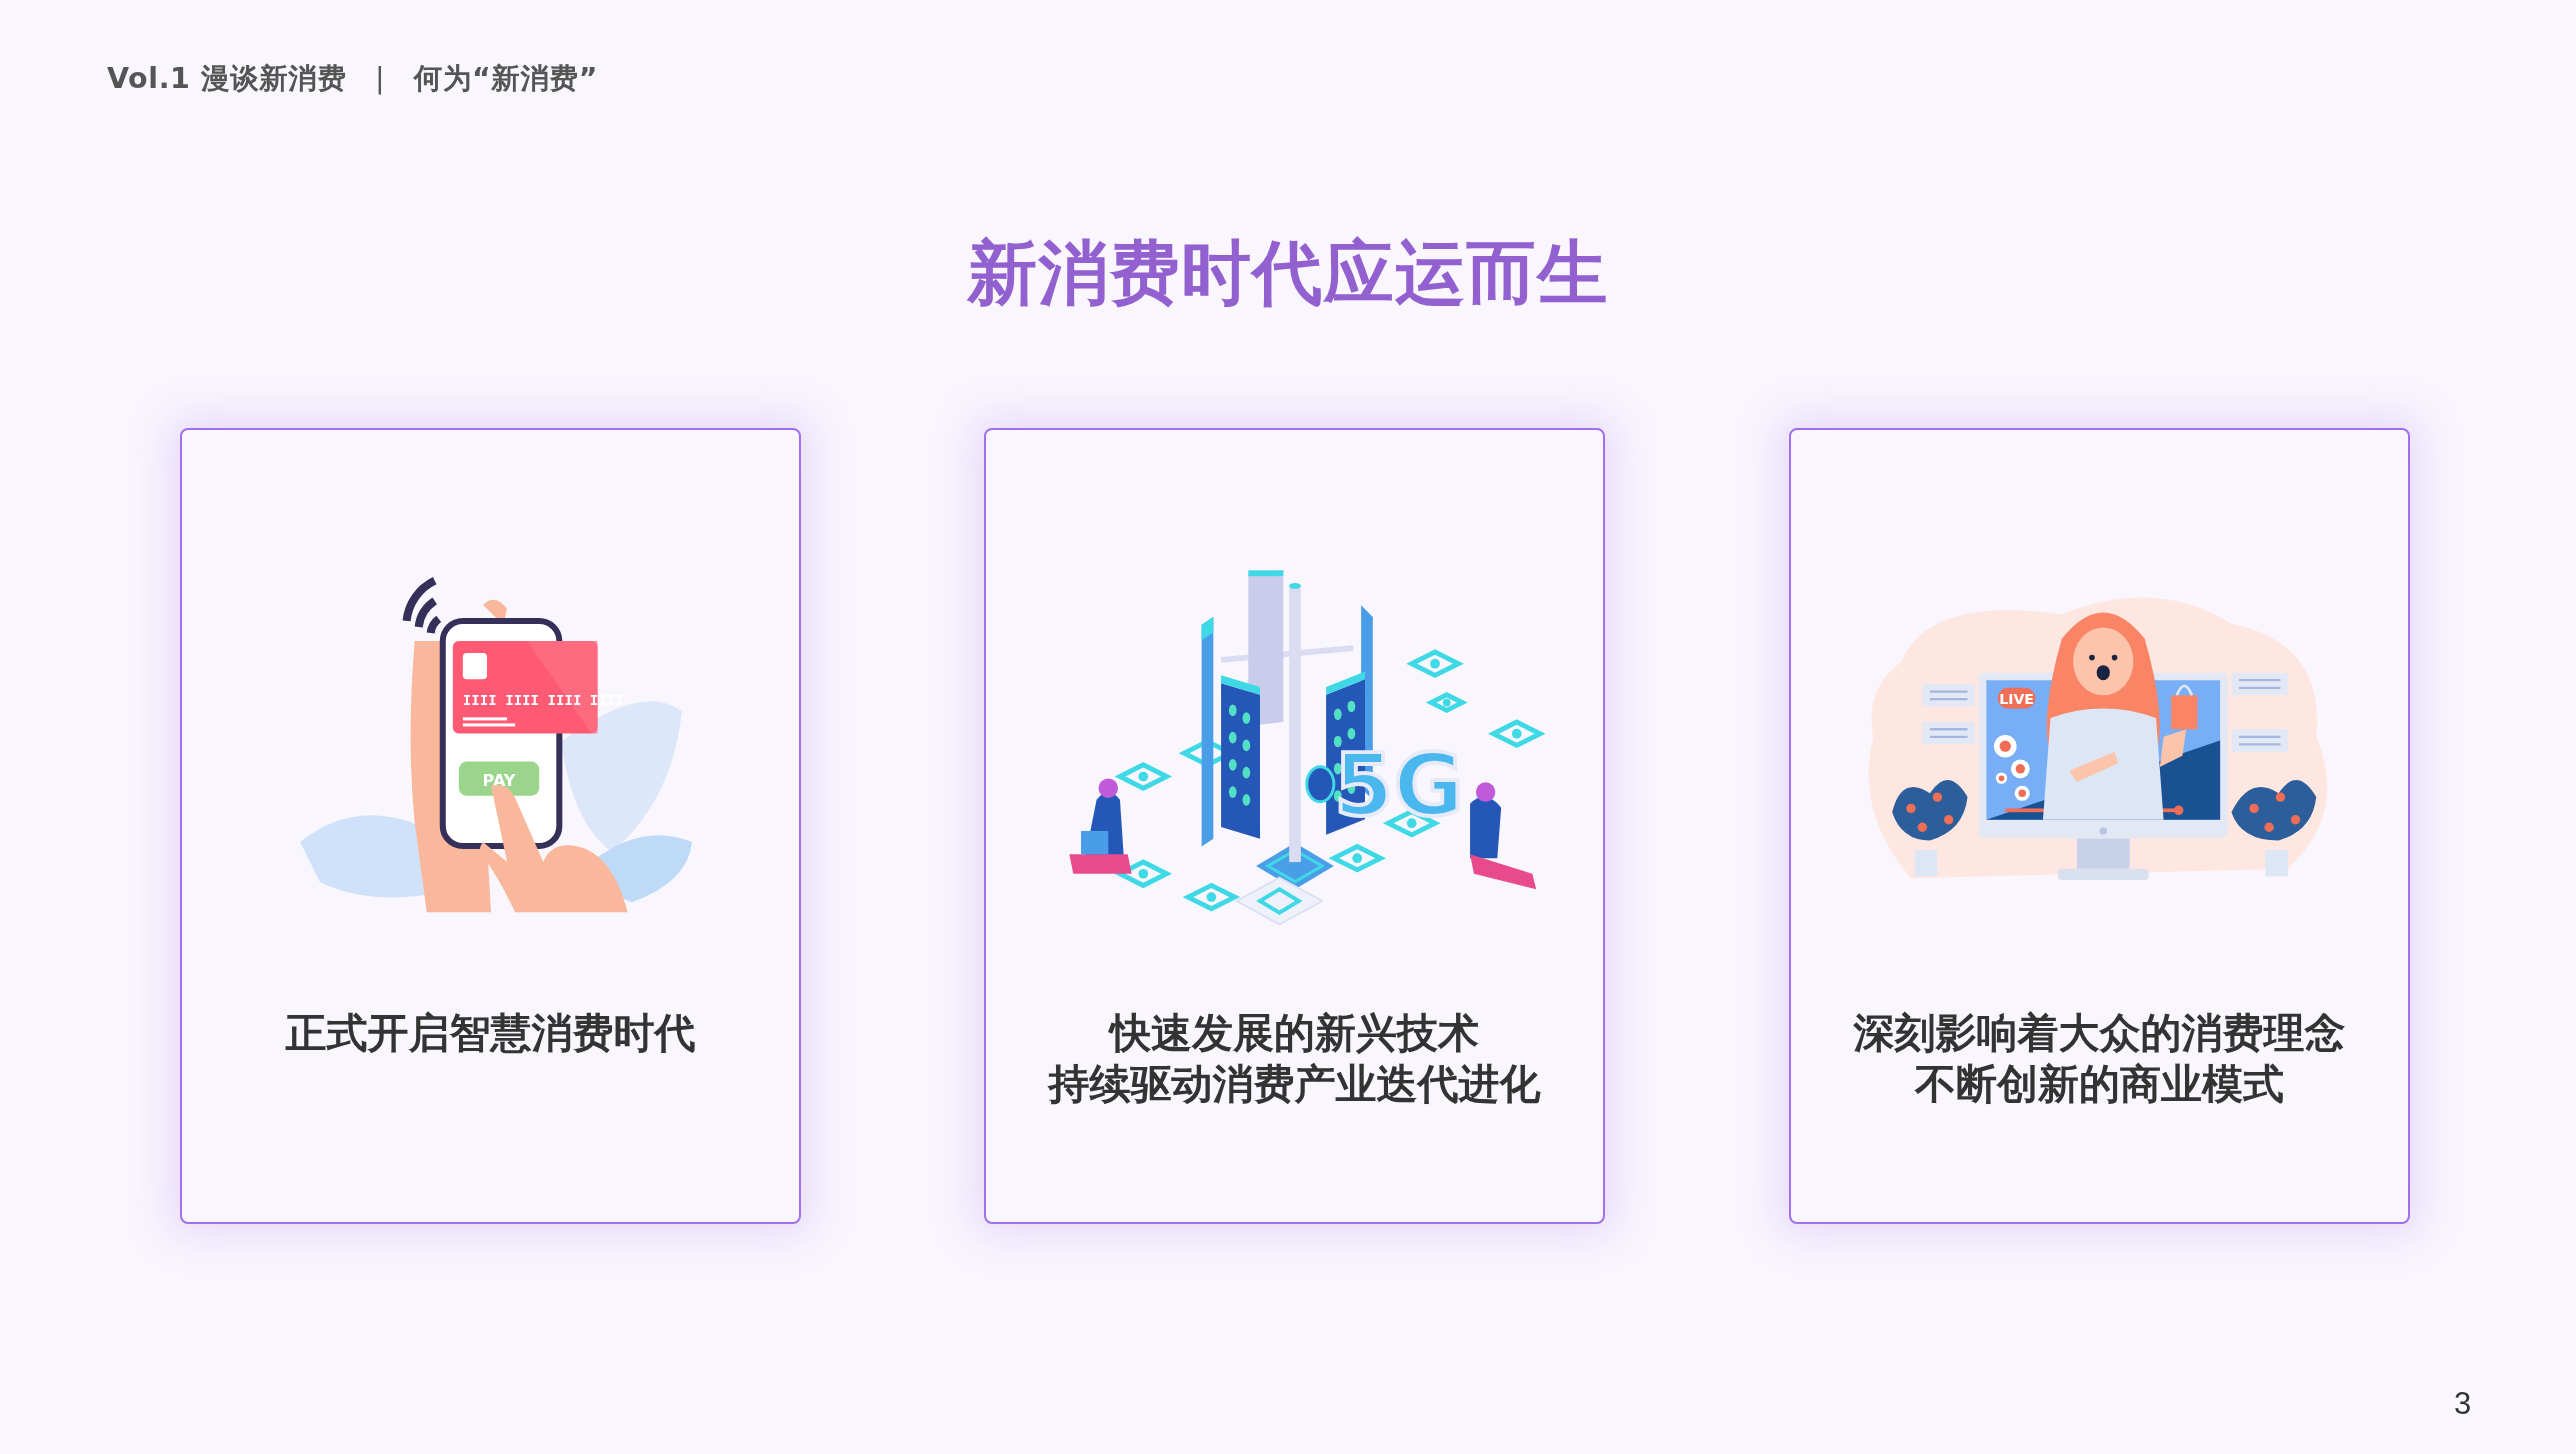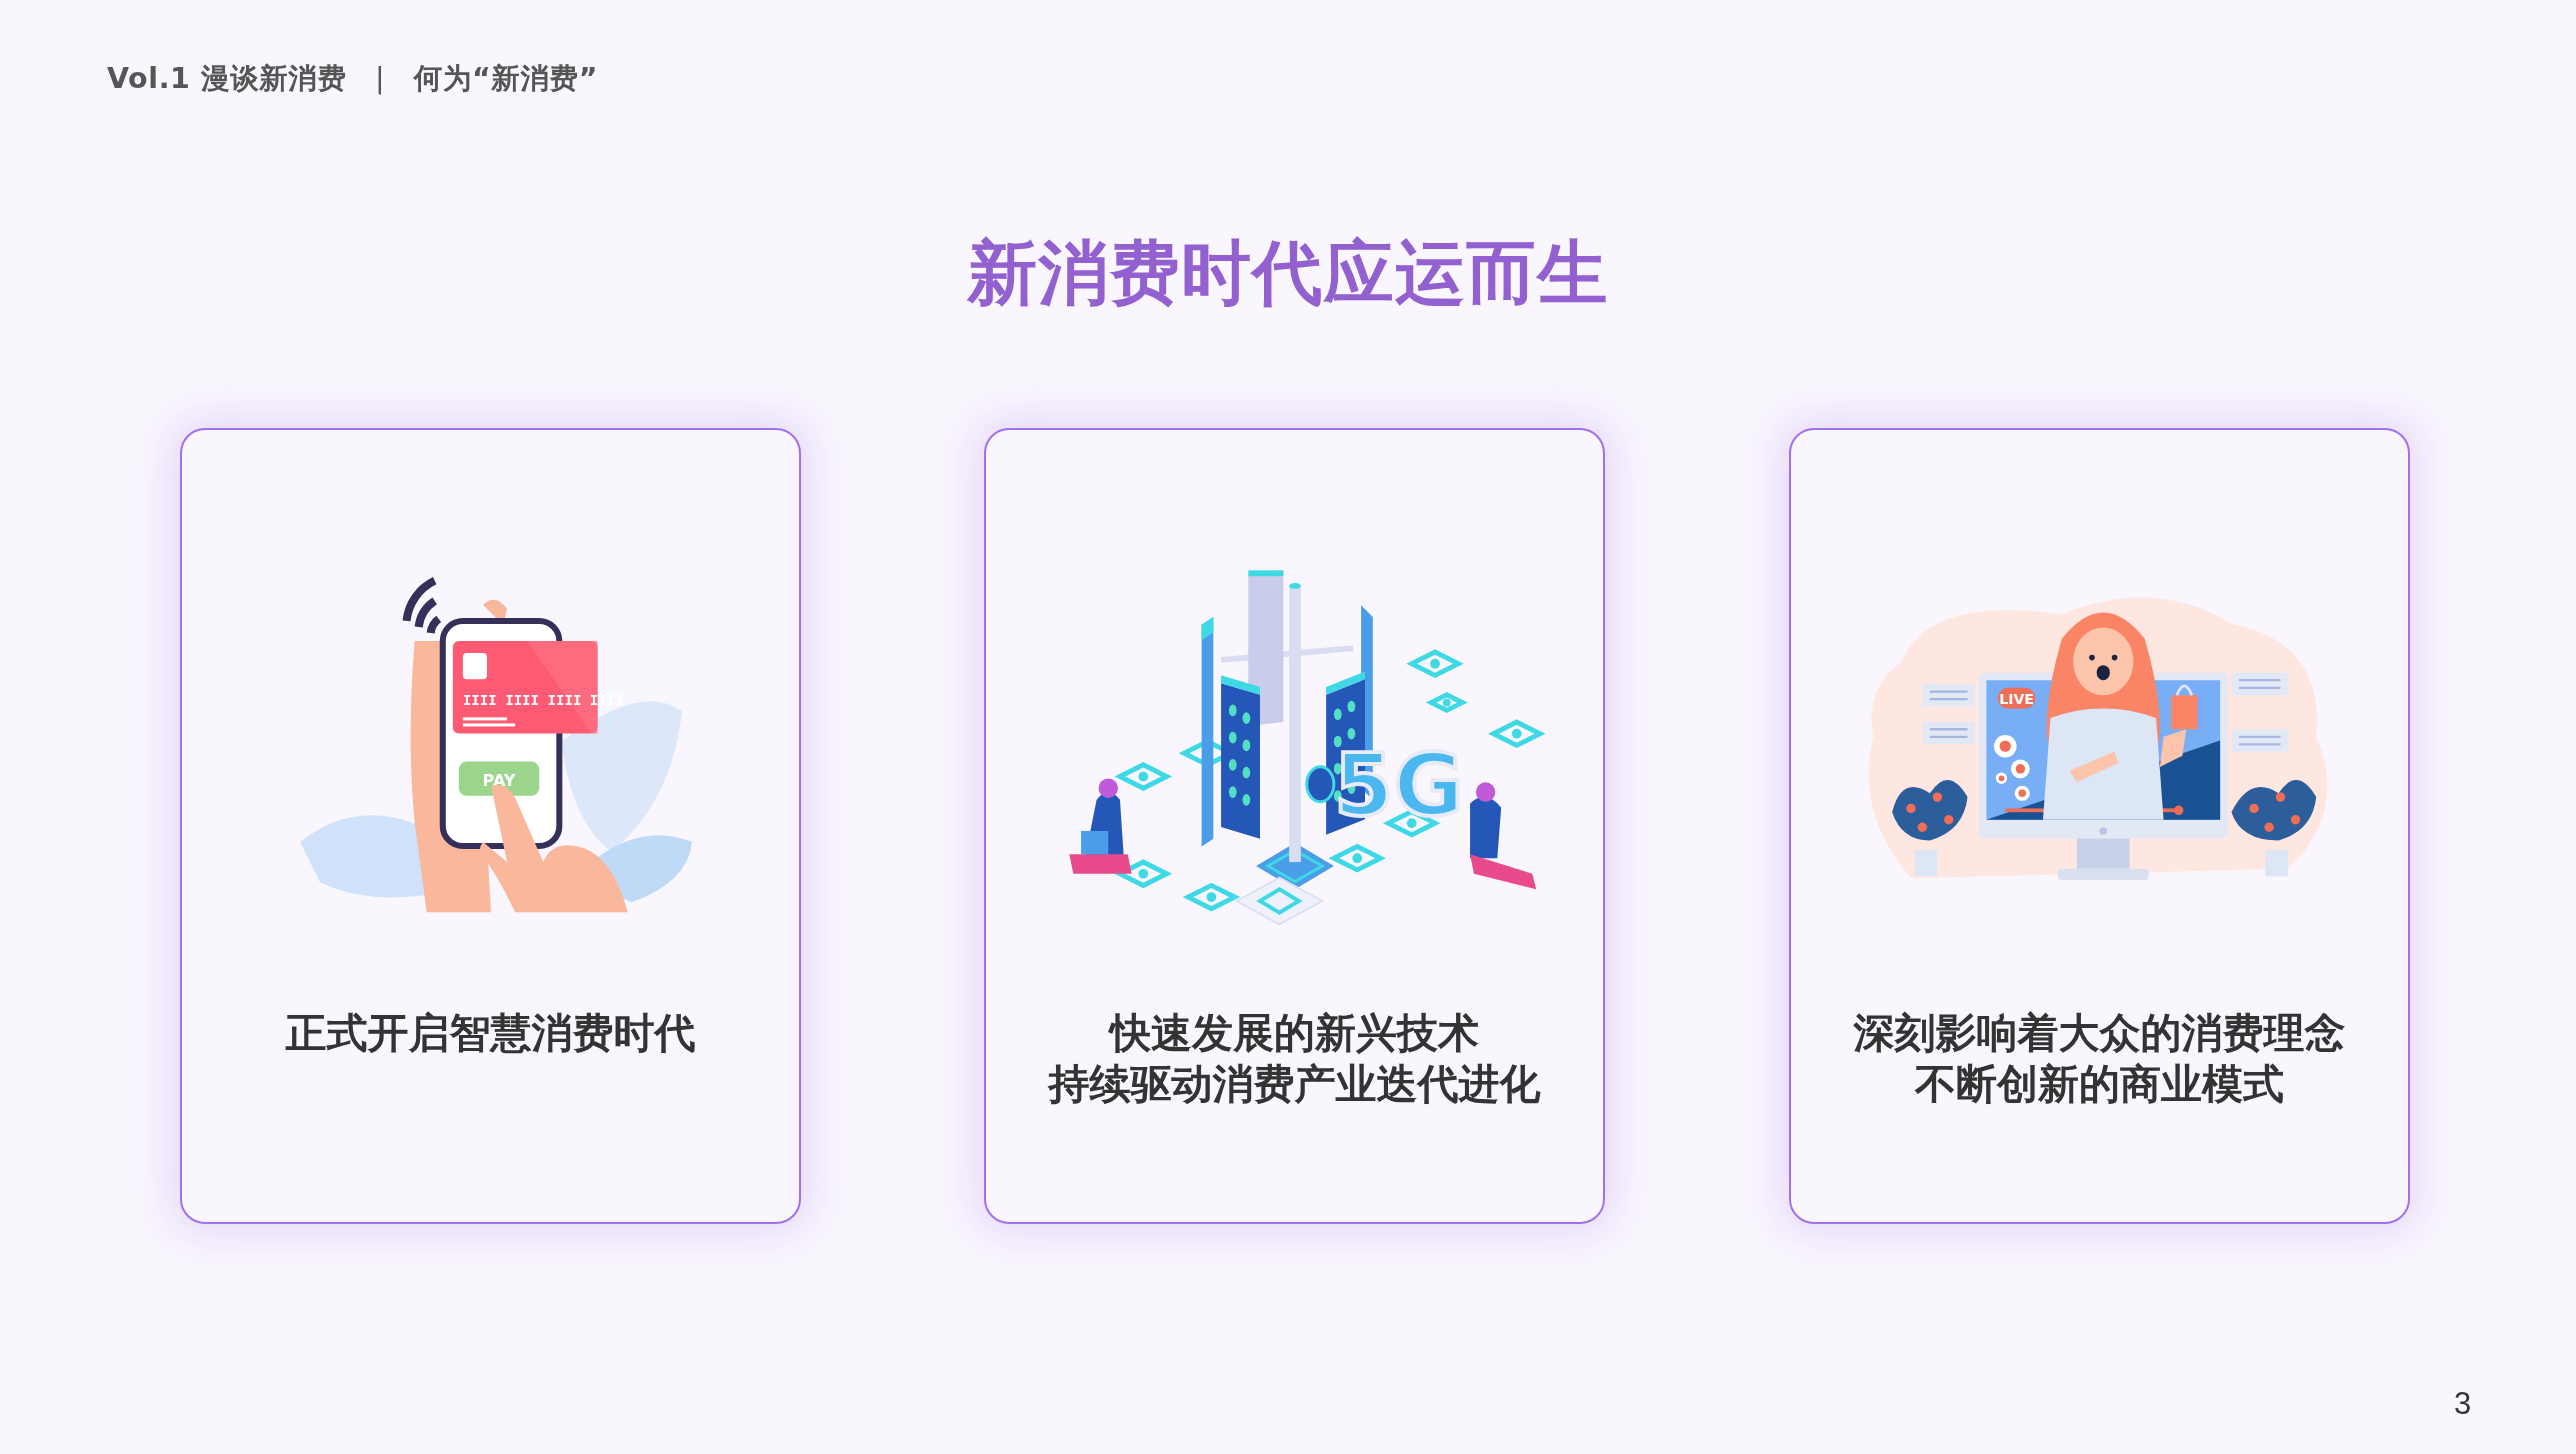--- a/index.html
+++ b/index.html
@@ -16,21 +16,21 @@
   }
   .header .sep { display: inline-block; margin: 0 18px; font-weight: normal; color: #555; }
   .title {
     position: absolute; left: 0; width: 2576px; top: 227px;
     text-align: center; font-size: 70px; font-weight: bold;
     color: #9360D0; letter-spacing: 1.3px;
   }
   .card {
     position: absolute; top: 428px; width: 621px; height: 796px;
     box-sizing: border-box;
-    border: 2.6px solid #A070F0; border-radius: 25px;
+    border: 2.6px solid #A070F0; border-radius: 8px;
     background: #F9F6FD;
     box-shadow: 0 0 39px 11.7px rgba(190, 150, 245, 0.28);
   }
   .card .illus {
     position: absolute; left: 0; top: 110px; width: 100%; height: 402px;
     display: flex; justify-content: center; align-items: center;
   }
   .card .text {
     position: absolute; left: 0; right: 0; top: 578px;
     text-align: center; font-size: 41px; line-height: 51px;

